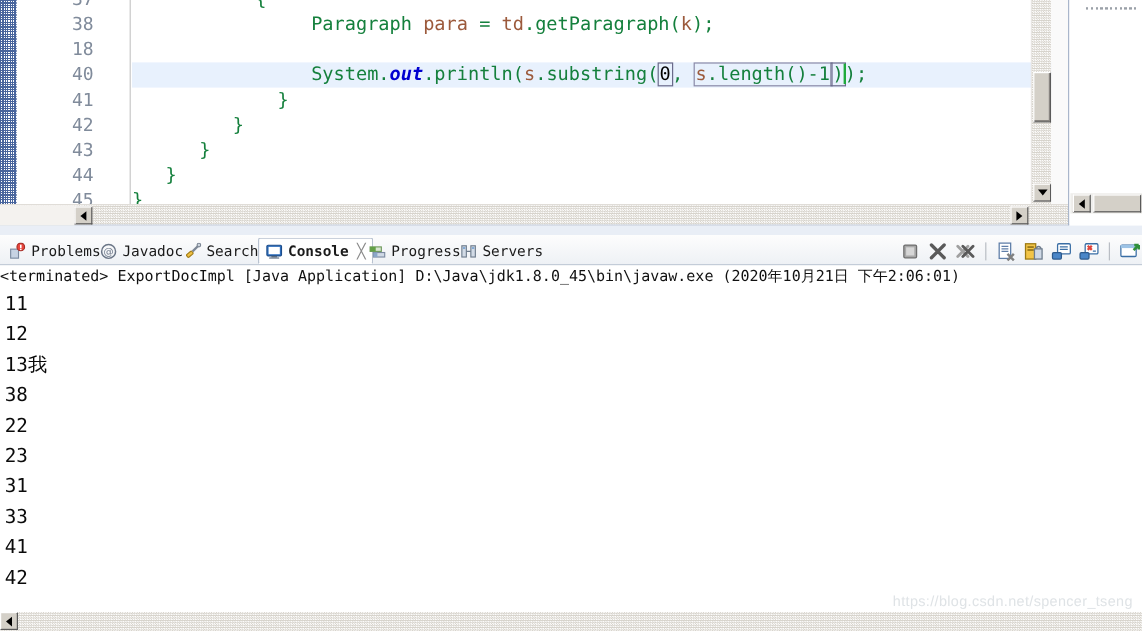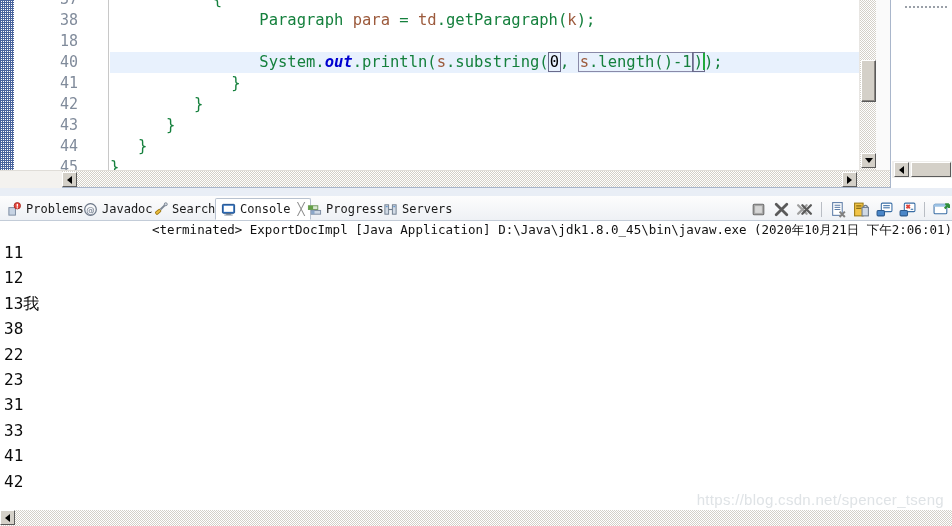--- a/index.html
+++ b/index.html
@@ -243,21 +243,21 @@
     font-family: "DejaVu Sans Mono", monospace;
     font-size: 12px;
     color: #1a1a1a;
     white-space: nowrap;
   }
   .vtab.active {
     background: #ffffff;
     border: 1px solid #b8c2d0;
     border-bottom: 1px solid #ffffff;
     border-radius: 2px 2px 0 0;
-    font-weight: normal;
+    font-weight: bold;
   }
   .vtab .ticon { width: 15px; height: 15px; flex: 0 0 15px; position: relative; }
 
   .tab-close {
     margin-left: 3px;
     font-size: 12px;
     color: #8a8a8a;
     font-family: "DejaVu Sans", sans-serif;
   }
 
@@ -277,21 +277,20 @@
   #terminated-line {
     position: absolute;
     left: 0; top: 25px;
     width: 952px; height: 18px;
     font-family: "DejaVu Sans Mono", monospace;
     font-size: 12.5px;
     color: #111111;
     line-height: 18px;
     white-space: pre;
     overflow: hidden;
-    text-align: right;
   }
 
   
   #console-out {
     position: absolute;
     left: 4px; top: 44px;
     width: 952px; height: 270px;
     background: #ffffff;
     overflow: hidden;
   }
@@ -320,21 +319,21 @@
     border: 1px solid #ffffff;
     border-right-color: #5a5a5a;
     border-bottom-color: #5a5a5a;
     display: flex; align-items: center; justify-content: center;
   }
 
   #watermark {
     position: absolute;
     right: 8px; bottom: 18px;
     font-family: "Liberation Sans", sans-serif;
-    font-size: 15px;
+    font-size: 12px;
     color: #dfe3e6;
     letter-spacing: 0.3px;
     white-space: nowrap;
   }
 </style>
 </head>
 <body>
 
 <div id="app">
 

